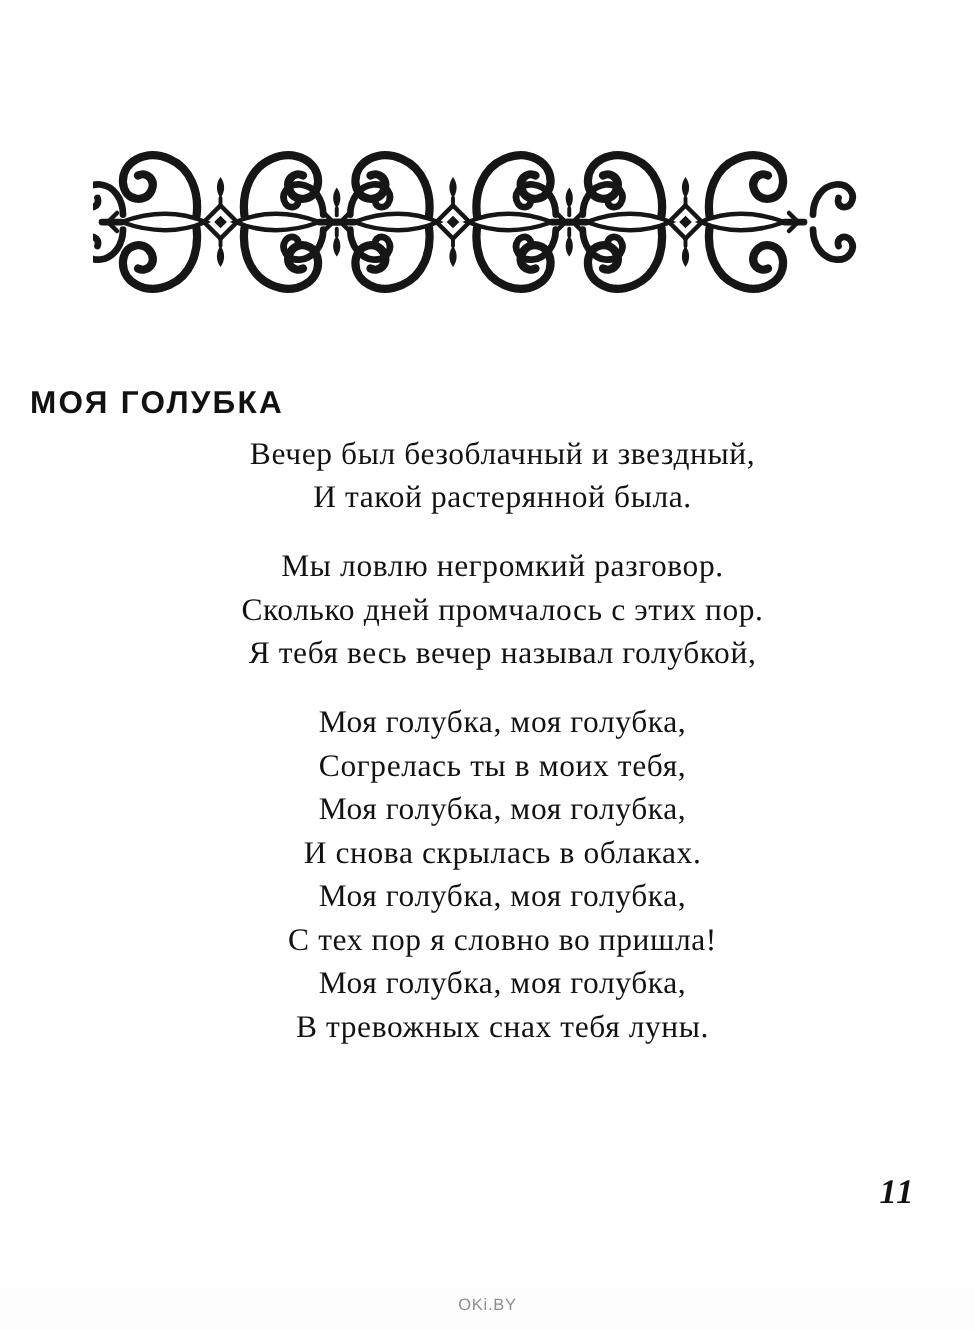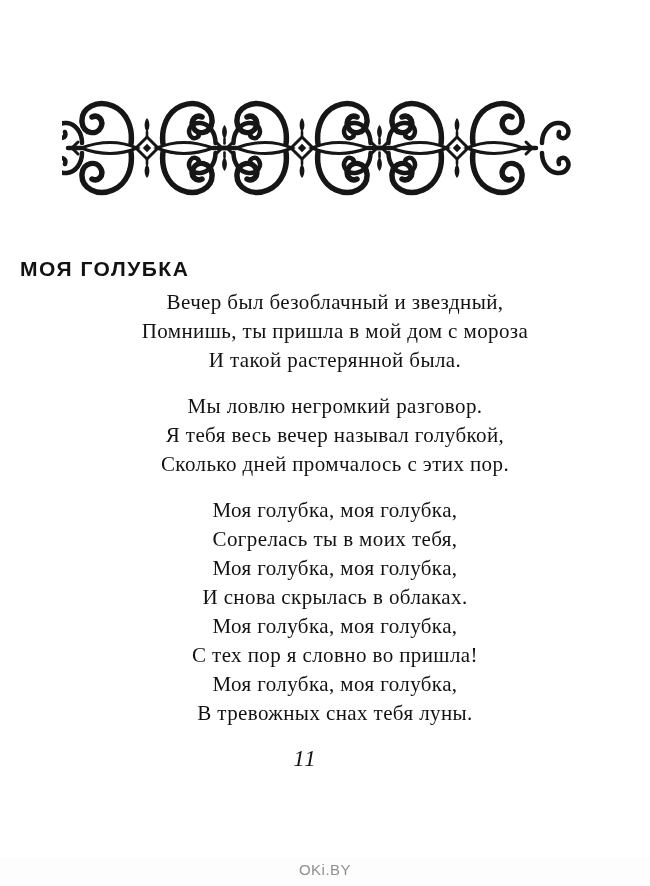--- a/index.html
+++ b/index.html
@@ -40,35 +40,35 @@
   .stanza { margin: 0 0 17px 0; text-align: center; }
   .stanza:last-child { margin-bottom: 0; }
   .line {
     font-size: 21px;
     line-height: 29px;
     letter-spacing: 0.4px;
     white-space: nowrap;
   }
   .page-number {
     position: absolute;
-    left: 0; top: 746px; width: 610px;
-    text-align: center;
+    left: 0; top: 782px; width: 610px;
+    text-align: right;
     font-family: "Liberation Serif", serif;
-    font-weight: 400;
+    font-weight: 700;
     font-style: italic;
     font-size: 23px;
     letter-spacing: 1px;
   }
   .watermark {
     position: absolute;
     left: 0; bottom: 0; width: 650px; height: 28px;
     background: #fdfdfd;
     text-align: center;
     font-family: "Liberation Sans", sans-serif;
-    font-size: 15px;
+    font-size: 11px;
     line-height: 24px;
     color: #8f8f8f;
     letter-spacing: 0.5px;
   }
 </style>
 </head>
 <body>
 
 <div class="page">
 
@@ -125,27 +125,26 @@
       <use href="#unit" transform="translate(393,48)"></use>
       <use href="#endCap" transform="translate(490,48) scale(-1,1)"></use>
     </svg>
   </div>
 
   <h1 class="title">МОЯ ГОЛУБКА</h1>
 
   <div class="poem">
     <div class="stanza">
       <div class="line">Вечер был безоблачный и звездный,</div>
-      <div class="line">Помнишь, ты пришла в мой дом с мороза</div>
       <div class="line">И такой растерянной была.</div>
     </div>
     <div class="stanza">
       <div class="line">Мы ловлю негромкий разговор.</div>
+      <div class="line">Сколько дней промчалось с этих пор.</div>
       <div class="line">Я тебя весь вечер называл голубкой,</div>
-      <div class="line">Сколько дней промчалось с этих пор.</div>
     </div>
     <div class="stanza">
       <div class="line">Моя голубка, моя голубка,</div>
       <div class="line">Согрелась ты в моих тебя,</div>
       <div class="line">Моя голубка, моя голубка,</div>
       <div class="line">И снова скрылась в облаках.</div>
       <div class="line">Моя голубка, моя голубка,</div>
       <div class="line">С тех пор я словно во пришла!</div>
       <div class="line">Моя голубка, моя голубка,</div>
       <div class="line">В тревожных снах тебя луны.</div>

